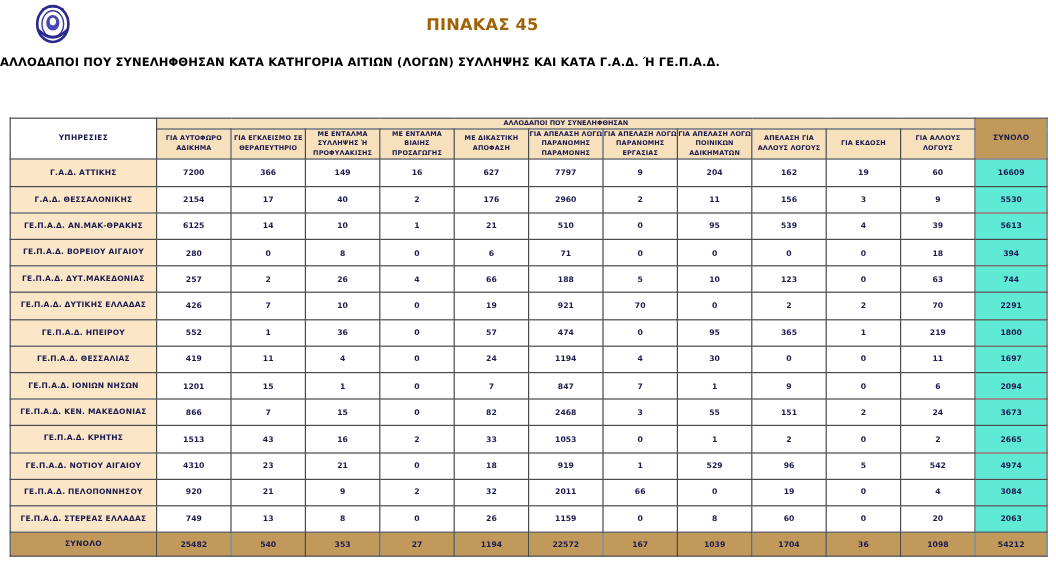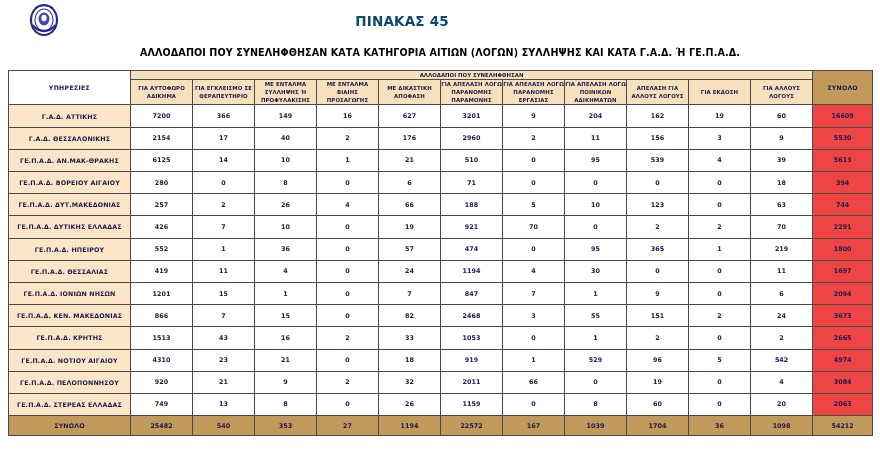--- a/index.html
+++ b/index.html
@@ -31,45 +31,46 @@
   
   .title-main {
     position: absolute;
     left: 0;
     top: 13px;
     width: 804px;
     text-align: center;
     font-size: 13.5px;
     font-weight: bold;
     letter-spacing: 0.2px;
-    color: #0c4a6e;
+    color: #a16207;
   }
   .title-sub {
     position: absolute;
     left: 0;
     top: 47px;
     width: 880px;
-    text-align: center;
+    text-align: left;
     font-size: 9.6px;
     font-weight: bold;
     letter-spacing: 0.1px;
     color: #000000;
   }
   
   .table-wrap {
     position: absolute;
     left: 8px;
     top: 70px;
     width: 864px;
   }
   table.data {
     border-collapse: collapse;
     table-layout: fixed;
     width: 864px;
     border: 1.6px solid #333333;
+    margin-top: 28px;
   }
   table.data td, table.data th {
     border: 1.1px solid #4a4a4a;
     padding: 0;
     text-align: center;
     vertical-align: middle;
     font-weight: bold;
     color: #1a1a4e;
     overflow: hidden;
   }
@@ -107,21 +108,21 @@
     font-size: 6.3px;
     letter-spacing: 0.15px;
     height: 21.2px;
   }
   .num {
     background: #ffffff;
     font-size: 6.4px;
     height: 21.2px;
   }
   .total-col {
-    background: #ef4444;
+    background: #5eead4;
     font-size: 6.4px;
   }
   tr.total-row .rowlabel,
   tr.total-row .num,
   tr.total-row .total-col {
     background: #c19a5b;
     height: 19px;
   }
 </style>
 </head>
@@ -181,21 +182,21 @@
         </tr>
       </thead>
       <tbody id="tbody">
           <tr>
             <td class="rowlabel">Γ.Α.Δ.  ΑΤΤΙΚΗΣ</td>
             <td class="num">7200</td>
             <td class="num">366</td>
             <td class="num">149</td>
             <td class="num">16</td>
             <td class="num">627</td>
-            <td class="num">3201</td>
+            <td class="num">7797</td>
             <td class="num">9</td>
             <td class="num">204</td>
             <td class="num">162</td>
             <td class="num">19</td>
             <td class="num">60</td>
             <td class="total-col">16609</td>
           </tr>
           <tr>
             <td class="rowlabel">Γ.Α.Δ.  ΘΕΣΣΑΛΟΝΙΚΗΣ</td>
             <td class="num">2154</td>

